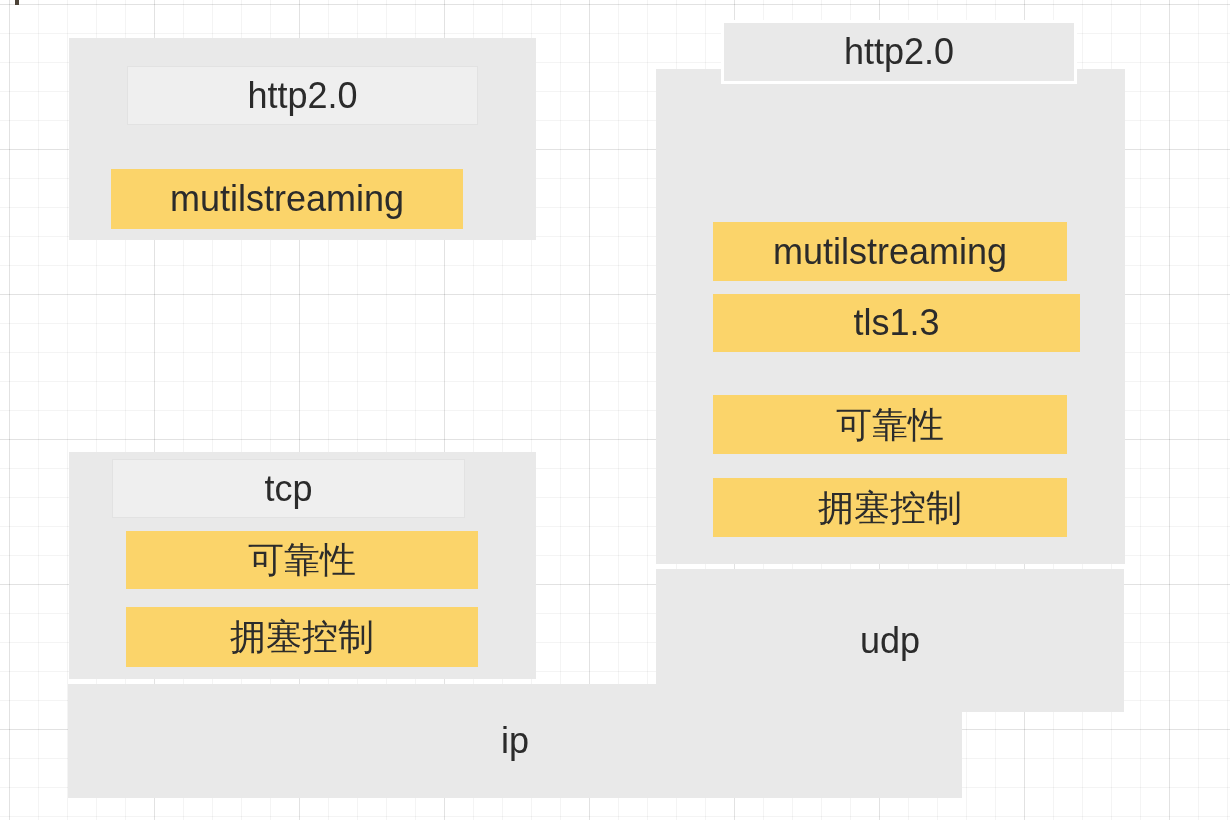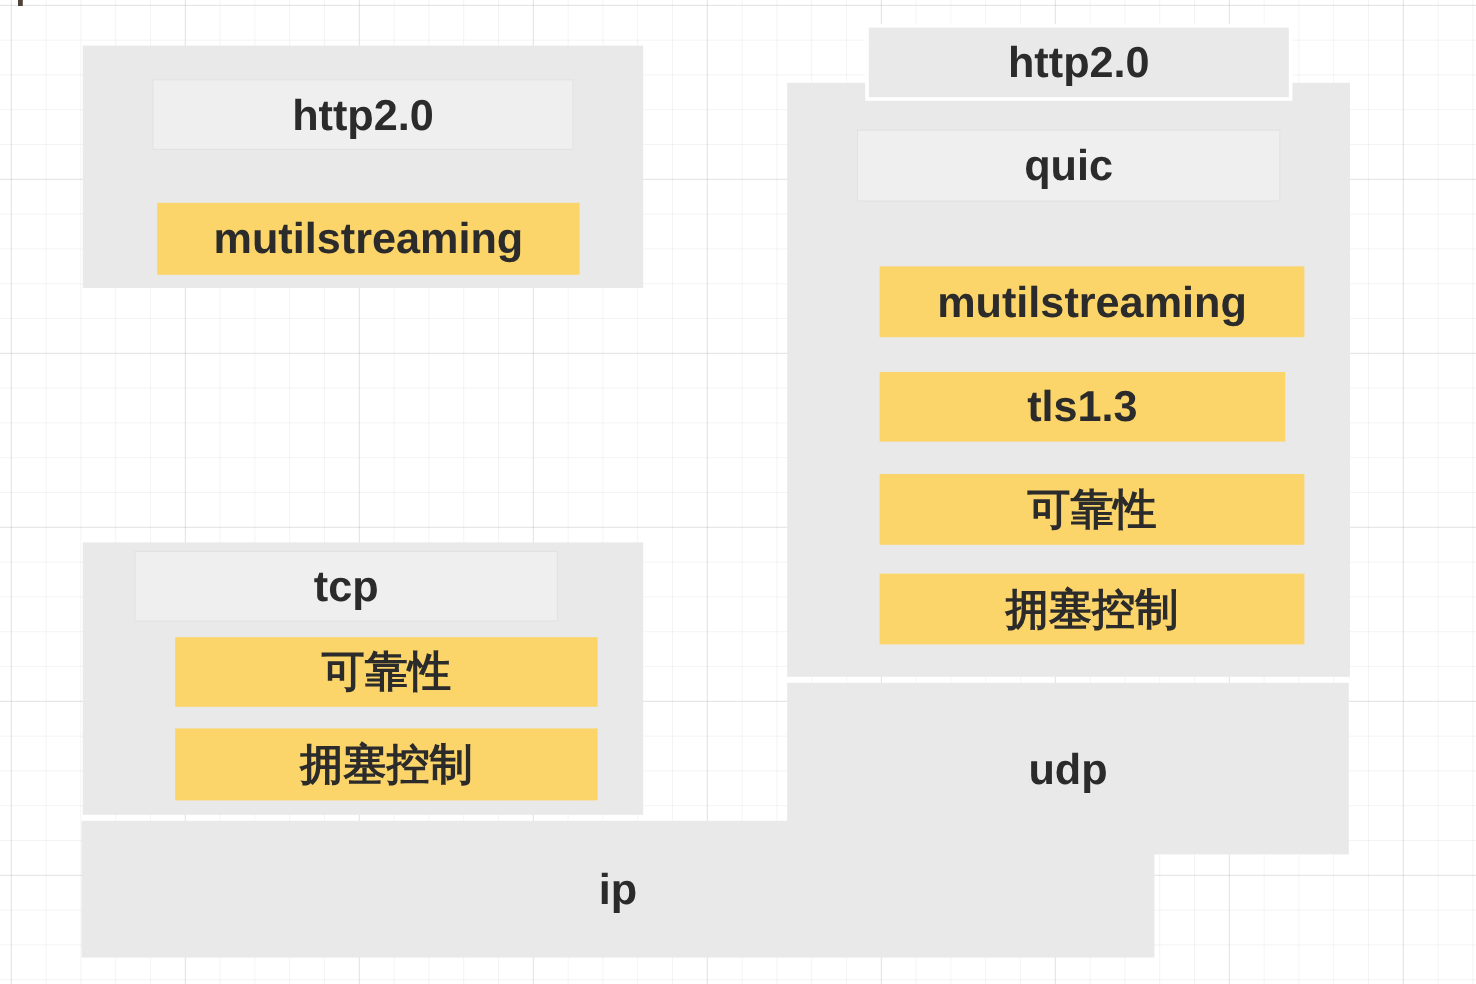--- a/index.html
+++ b/index.html
@@ -17,32 +17,31 @@
     background-position:9px 4px,9px 4px,9px 4px,9px 4px;
     font-family:"Liberation Sans","DejaVu Sans",sans-serif;
     color:#2b2b2b;
   }
   .gray{
     position:absolute;
     background:#e9e9e9;
   }
   .flexc{
     display:flex;align-items:center;justify-content:center;
-    font-size:36px;line-height:1;white-space:nowrap;font-weight:bold;
+    font-size:36px;line-height:1;white-space:nowrap;
   }
   .labelbox{
     position:absolute;
     background:rgba(255,255,255,0.28);
     border:1px solid rgba(0,0,0,0.05);
     box-sizing:border-box;
   }
   .chip{
     position:absolute;
     background:#fbd46a;
-    margin-left:20px;
   }
   .overlay-title{
     position:absolute;
     box-shadow:0 0 0 3px #ffffff;
     z-index:3;
   }
   .cursor-artifact{
     position:absolute;
     left:15px;top:0;width:4px;height:5px;
     background:#4d4338;
@@ -60,23 +59,22 @@
   <div class="chip flexc" style="left:111px;top:169px;width:352px;height:60px;">mutilstreaming</div>
 
 
   <div class="gray" style="left:69px;top:452px;width:467px;height:227px;"></div>
   <div class="labelbox flexc" style="left:112px;top:459px;width:353px;height:59px;text-align:center;">tcp</div>
   <div class="chip flexc" style="left:126px;top:531px;width:352px;height:58px;">可靠性</div>
   <div class="chip flexc" style="left:126px;top:607px;width:352px;height:60px;">拥塞控制</div>
 
   <div class="gray" style="left:656px;top:69px;width:469px;height:495px;"></div>
   <div class="gray flexc overlay-title" style="left:724px;top:23px;width:350px;height:58px;">http2.0</div>
-  <div class="labelbox flexc" style="left:714px;top:108px;width:353px;height:60px;">quic</div>
   <div class="chip flexc" style="left:713px;top:222px;width:354px;height:59px;">mutilstreaming</div>
-  <div class="chip flexc" style="left:713px;top:310px;width:338px;height:58px;">tls1.3</div>
+  <div class="chip flexc" style="left:713px;top:294px;width:367px;height:58px;">tls1.3</div>
   <div class="chip flexc" style="left:713px;top:395px;width:354px;height:59px;">可靠性</div>
   <div class="chip flexc" style="left:713px;top:478px;width:354px;height:59px;">拥塞控制</div>
 
   <div class="gray flexc" style="left:656px;top:569px;width:468px;height:143px;">udp</div>
 
   <div class="gray flexc" style="left:68px;top:684px;width:894px;height:114px;">ip</div>
 
 </div>
 
 </body></html>

